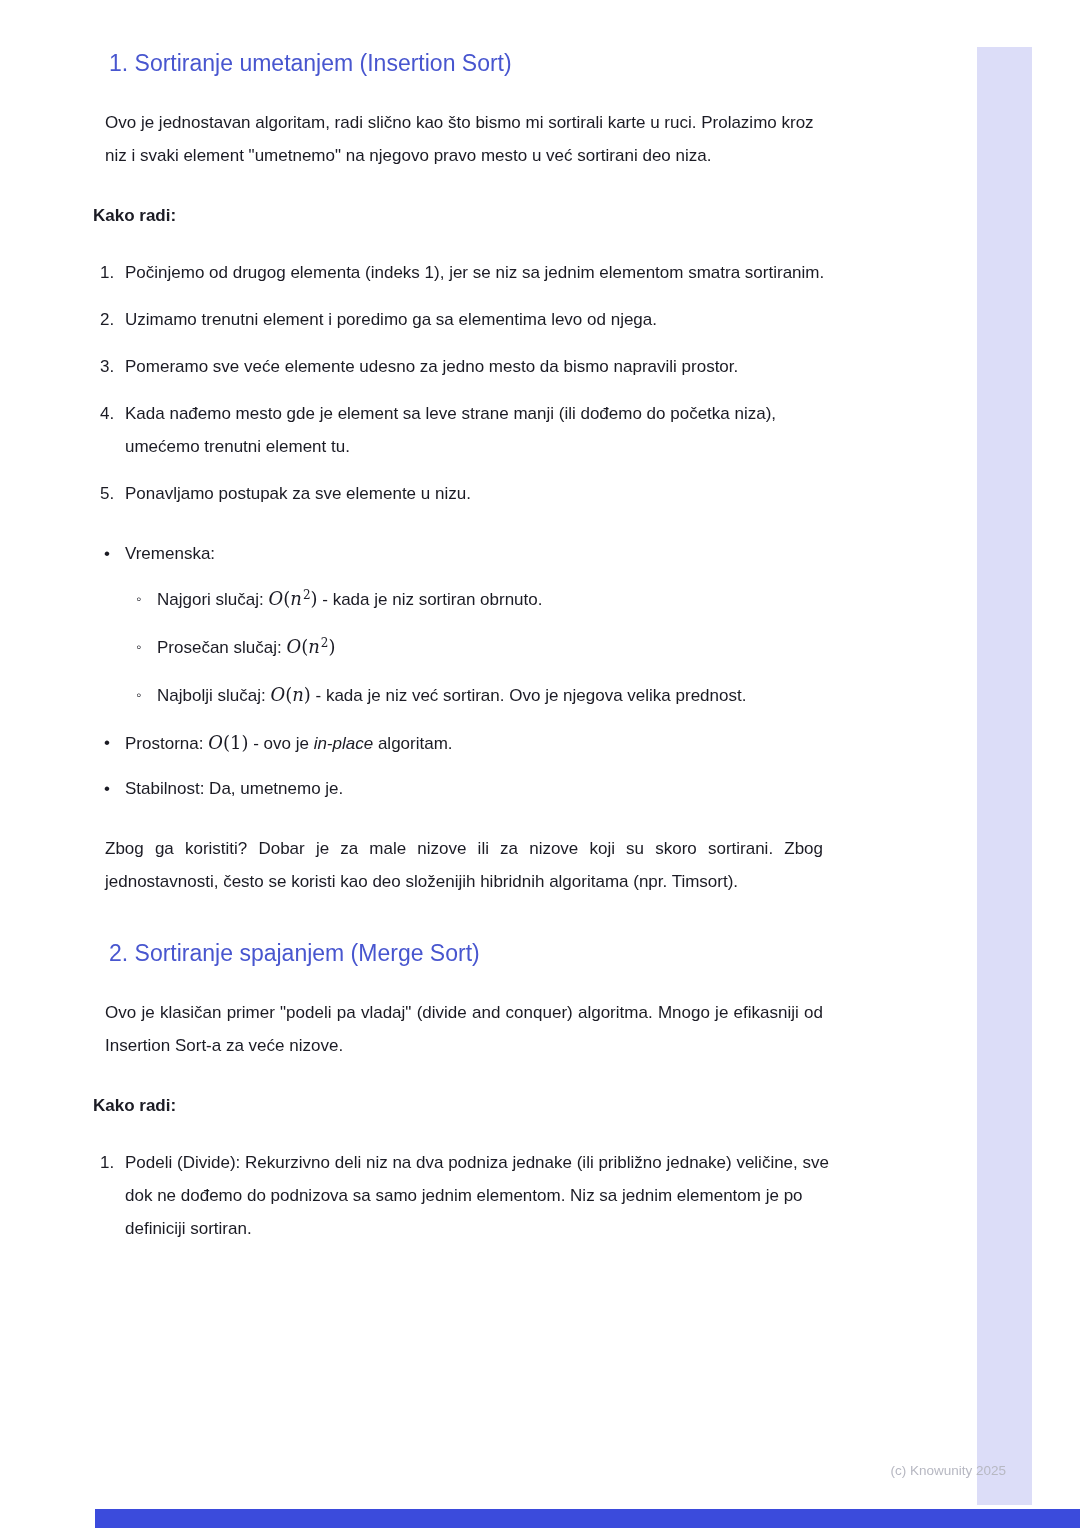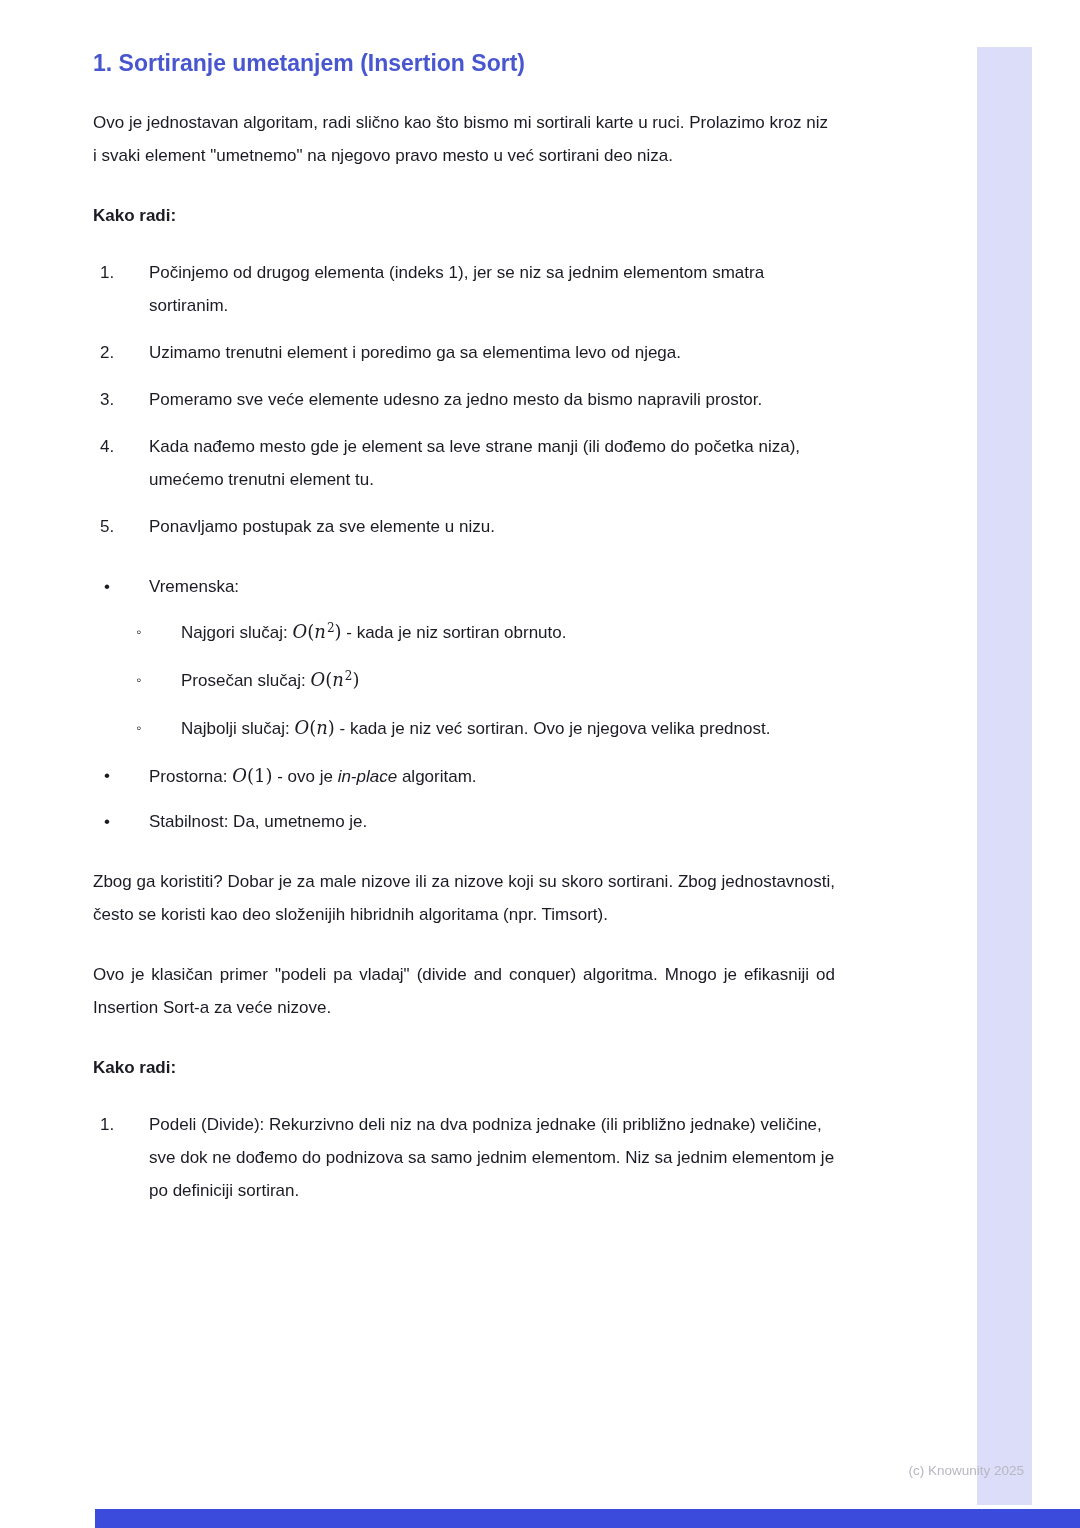--- a/index.html
+++ b/index.html
@@ -17,45 +17,45 @@
   }
   .bottom-bar {
     position:absolute; left:95px; right:0; bottom:0; height:19px;
     background:var(--bottom-bar, #3b4bdc);
   }
   .content {
     position:absolute; left:93px; top:48px; width:742px;
     font-size:17px; line-height:33px;
   }
   .title {
-    font-size:23px; line-height:31px; font-weight:700;
+    font-size:23px; line-height:31px; font-weight:400;
     color:var(--accent-heading, #4856cf);
-    margin:0 0 27px;
+    margin:0 16px 27px;
   }
   .title2 { margin-top:40px; }
-  .para { margin:0 0 27px; }
+  .para { margin:0 12px 27px; }
   .just { text-align:justify; }
   .label { font-weight:700; margin:8px 0 24px; }
   .olist, .ulist { margin:0 0 27px; }
   .oli { display:flex; margin:0 0 14px; }
   .oli .num { flex:0 0 32px; padding-left:7px; }
   .uli { display:flex; margin:0 0 12px; }
   .uli .marker { flex:0 0 21px; margin-left:11px; }
   .uli.sub .marker { flex:0 0 21px; margin-left:43px; font-size:15px; }
   .sublist { margin:0 0 2px; }
   .sublist .uli { margin:0 0 14px; }
-  .litext { flex:1 1 auto;margin-left:24px; }
+  .litext { flex:1 1 auto; }
   b { font-weight:400; }
   .em { font-style:italic; }
   .math { font-family:"DejaVu Serif", serif; font-size:18px; }
   .math i { font-style:italic; }
   .math .up { font-style:normal; }
   .math sup { font-size:12px; line-height:0; vertical-align:6px; margin-left:1px; }
   .footer {
-    position:absolute; right:56px; bottom:50px;
+    position:absolute; right:74px; bottom:50px;
     font-size:13.5px; color:var(--footer-text, #b7b8c2); z-index:2;
   }
 </style>
 </head>
 <body>
 
 <div class="page">
 
   <div class="side-bar"></div>
   <div class="bottom-bar"></div>
@@ -121,20 +121,21 @@
 
       <div class="uli">
         <span class="marker">•</span>
         <span class="litext"><b>Stabilnost:</b><span> Da, umetnemo je.</span></span>
       </div>
 
     </div>
 
     <p class="para just"><b>Zbog ga koristiti?</b><span> Dobar je za male nizove ili za nizove koji su skoro sortirani. Zbog jednostavnosti, često se koristi kao deo složenijih hibridnih algoritama (npr. Timsort).</span></p>
 
+    <h2 class="title title2">2. Sortiranje spajanjem (Merge Sort)</h2>
 
     <p class="para just">Ovo je klasičan primer "podeli pa vladaj" (divide and conquer) algoritma. Mnogo je efikasniji od Insertion Sort-a za veće nizove.</p>
 
     <p class="label">Kako radi:</p>
 
     <div class="olist">
       <div class="oli">
         <span class="num">1.</span>
         <span class="litext"><b>Podeli (Divide):</b><span> Rekurzivno deli niz na dva podniza jednake (ili približno jednake) veličine, sve dok ne dođemo do podnizova sa samo jednim elementom. Niz sa jednim elementom je po definiciji sortiran.</span></span>
       </div>

